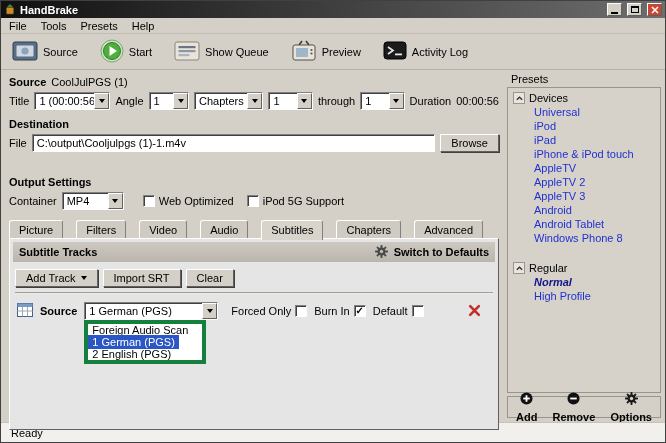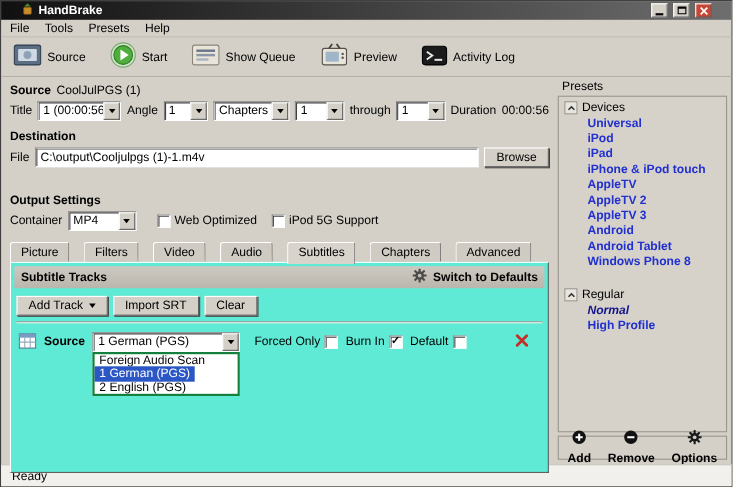--- a/index.html
+++ b/index.html
@@ -3,21 +3,21 @@
 <meta charset="utf-8">
 <style>
   * { box-sizing: border-box; margin: 0; padding: 0; }
   html,body { width:666px; height:443px; overflow:hidden; background:#fff;
               font-family:"Liberation Sans", sans-serif; font-size:11px; color:#000; }
   .window { width:666px; height:443px; border:1px solid #404040; background:#d4d0c8;
             display:flex; flex-direction:column; }
 
   
   .titlebar { height:17px; background:linear-gradient(90deg,#101010,#6e6e6e);
-              display:flex; align-items:center; padding:0 18px; gap:4px; flex:0 0 auto; }
+              display:flex; align-items:center; padding:0 3px; gap:4px; flex:0 0 auto; }
   .titlebar .title { color:#fff; font-weight:bold; font-size:11px; flex:1; }
   .winbtn { width:15px; height:13px; background:#d4d0c8; border:1px solid;
             border-color:#fff #606060 #606060 #fff; display:flex; align-items:center;
             justify-content:center; margin-left:1px; }
   .winbtn.close { background:#c74634; }
   .min-glyph { width:7px; height:2px; background:#000; margin-top:6px; }
   .max-glyph { width:8px; height:7px; border:1px solid #000; border-top-width:2px; }
 
   
   .menubar { height:16px; display:flex; align-items:center; padding:0 2px; gap:2px;
@@ -55,42 +55,42 @@
   .left { flex:1; padding:4px 6px 0 8px; min-width:0; }
   .row { display:flex; align-items:center; gap:5px; margin-top:4px; }
 
   
   .tabstrip { display:flex; margin-top:10px; position:relative; z-index:2; }
   .tab { padding:3px 9px 2px; background:#cfcbc3; border:1px solid;
          border-color:#fff #808080 #808080 #fff; border-bottom:none;
          border-radius:3px 3px 0 0; margin-right:13px; }
   .tab.active { background:#d8d4cc; padding-bottom:4px; margin-bottom:-2px; }
   .tabpanel { border:1px solid; border-color:#fff #606060 #606060 #fff; height:192px;
-              background:#5eead4; position:relative; padding:3px; }
+              background:#e5e5e5; position:relative; padding:3px; }
 
   .strip { height:20px; background:linear-gradient(#cdc9c1,#bab6ae); display:flex;
            align-items:center; padding:0 6px; gap:6px; }
   .strip .spacer { flex:1; }
   .divider { border-top:1px solid #a29d93; border-bottom:1px solid #efede9; margin:5px 2px 0; }
 
   .track-row { display:flex; align-items:center; gap:7px; margin:8px 4px 0; position:relative; }
   .combo-wrap { position:relative; width:134px; }
   .combo-wrap .combo { width:100%; }
-  .droplist { position:absolute; top:100%; left:0; width:134px; background:#fff;
-              border:2px solid #15803d; z-index:10; }
+  .droplist { position:absolute; top:100%; left:0; width:122px; background:#fff;
+              border:4px solid #15803d; z-index:10; }
   .droplist .opt { padding:1px 4px; white-space:nowrap; }
   .droplist .opt.sel { background:#2a57c5; color:#fff; }
   .cb-group { display:flex; align-items:flex-end; gap:4px; }
 
   
   .right { width:160px; flex:0 0 auto; display:flex; flex-direction:column; padding:2px 4px 4px 2px; }
   .presets-label { margin:1px 0 2px 4px; }
   .tree { flex:1; border:1px solid #9a958c; background:#d6d2ca; padding:3px 2px; overflow:hidden; }
   .tree-row { display:flex; align-items:center; gap:4px; height:14px; padding-left:3px; }
-  .tree-item { padding-left:24px; height:14px; display:flex; align-items:center; color:#2130cf;font-weight:bold; }
+  .tree-item { padding-left:24px; height:14px; display:flex; align-items:center; color:#2130cf; }
   .tree-item.selected { color:#14148c; font-weight:bold; font-style:italic; }
   .expander { width:12px; height:12px; background:#e8e5df; border:1px solid #9a958c;
               display:flex; align-items:center; justify-content:center; }
   .presets-footer { height:22px; margin-top:3px; border:1px solid #9a958c; background:#d4d0c8;
                     display:flex; align-items:center; padding:0 8px; justify-content:space-between; }
   .pf-item { display:flex; align-items:center; gap:4px; font-weight:bold;flex-direction:column; }
 
   
   .statusbar { height:20px; flex:0 0 auto; background:#f2f0ec; border-top:1px solid #c6c2ba;
                display:flex; align-items:center; padding:0 10px; }

